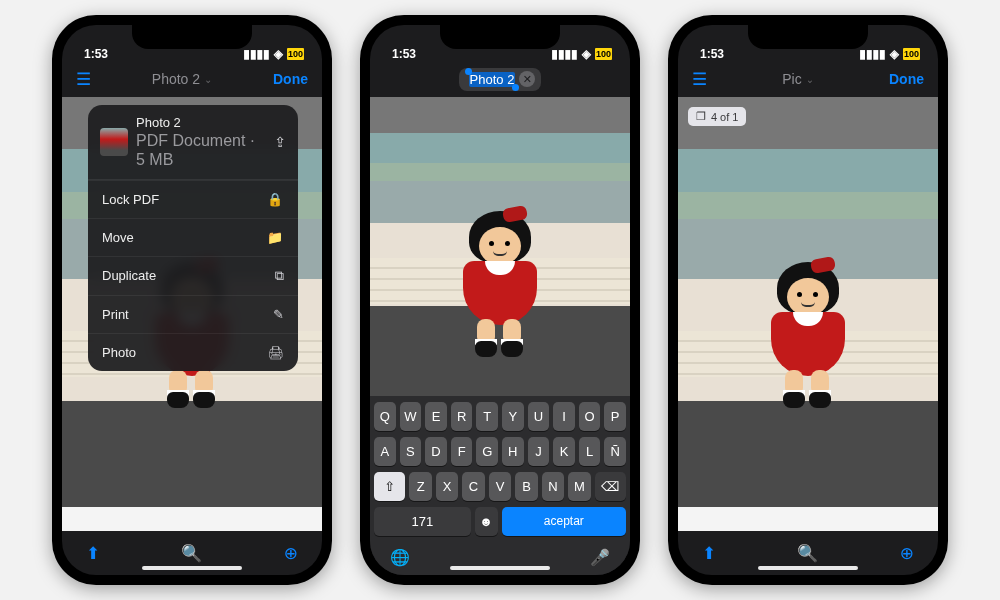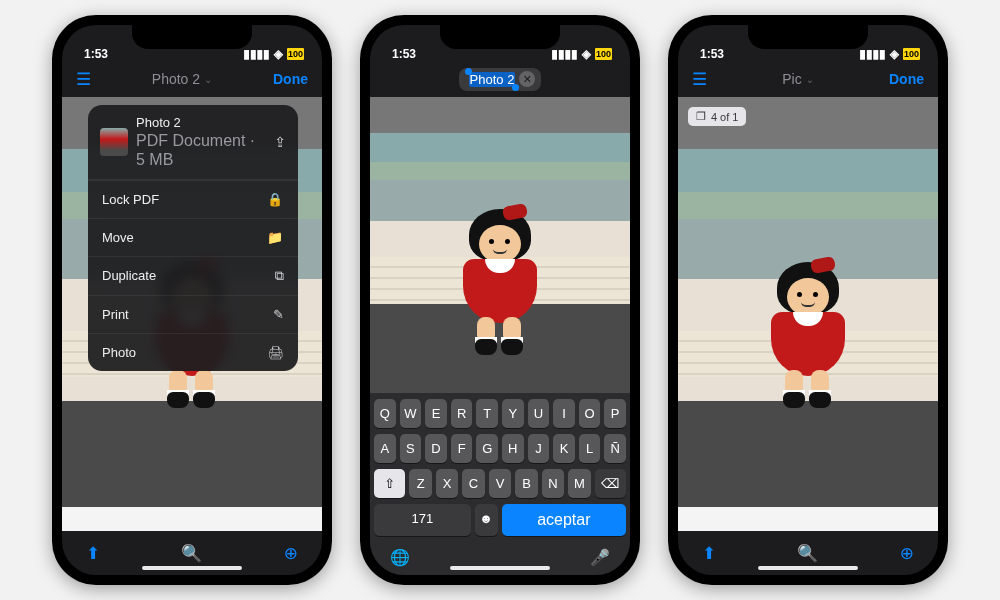--- a/index.html
+++ b/index.html
@@ -198,21 +198,21 @@
     flex:1; max-width:23px;
     background:#575759; color:#fff;
     border-radius:5px; text-align:center;
     padding:7px 0; font-size:13px; font-weight:500;
     box-shadow: 0 1px 0 rgba(0,0,0,0.5);
   }
   .key.wide{max-width:none; flex:1.4;}
   .key.dark{background:#3a3a3c;}
   .key.shift{background:#e5e5ea;color:#000;}
   .space{flex:4;max-width:none;}
-  .accept{background:#0a84ff; flex:1.8; max-width:none; font-size:16px;}
+  .accept{background:#0a84ff; flex:1.8; max-width:none; font-size:12px;}
   .kbar { display:flex; justify-content:space-between; padding:6px 16px 0; color:#ddd; font-size:16px;}
 
   
   .page-badge{
     position:absolute; top:10px; left:10px;
     background:rgba(235,235,240,0.95);
     color:#3a3a3c;
     font-size:11px; padding:3px 8px; border-radius:5px;
     display:flex; gap:5px; align-items:center;
     z-index:10;

